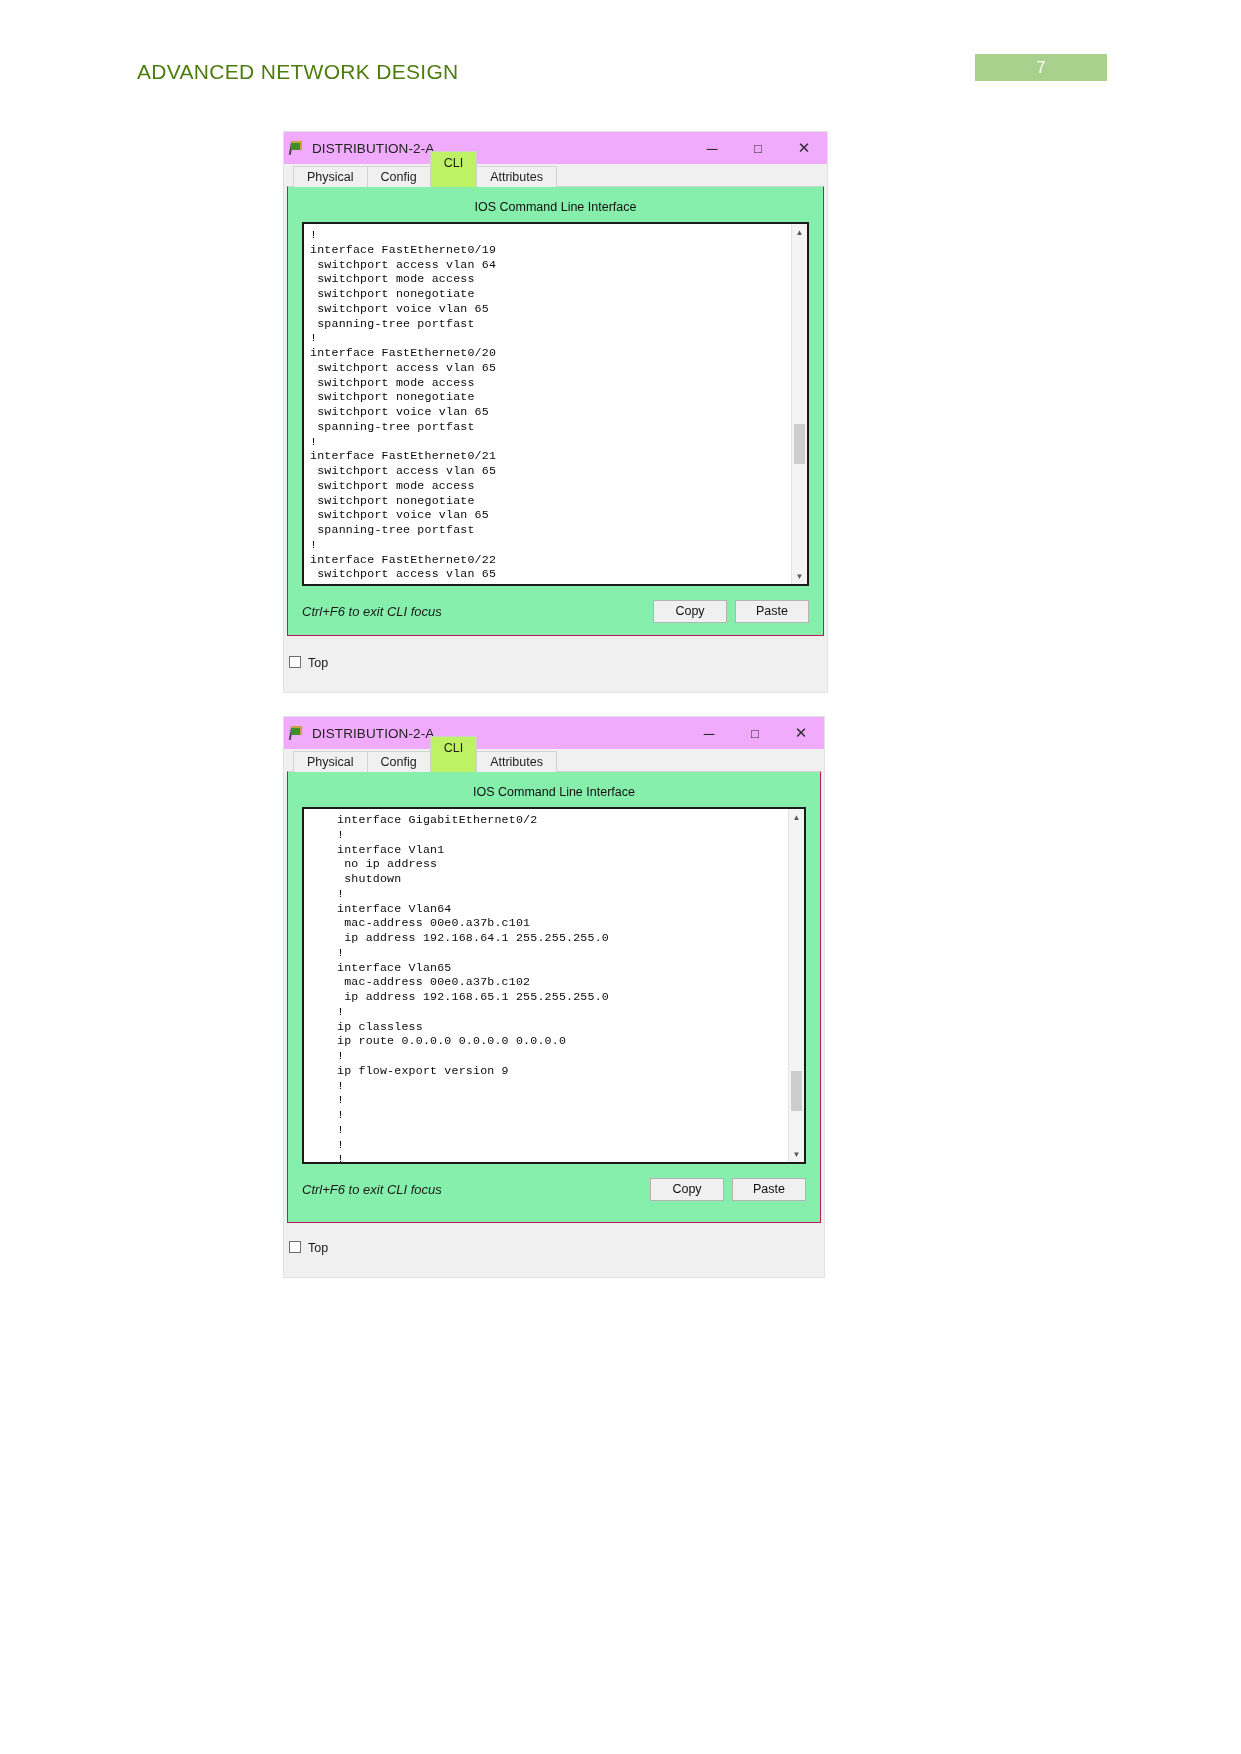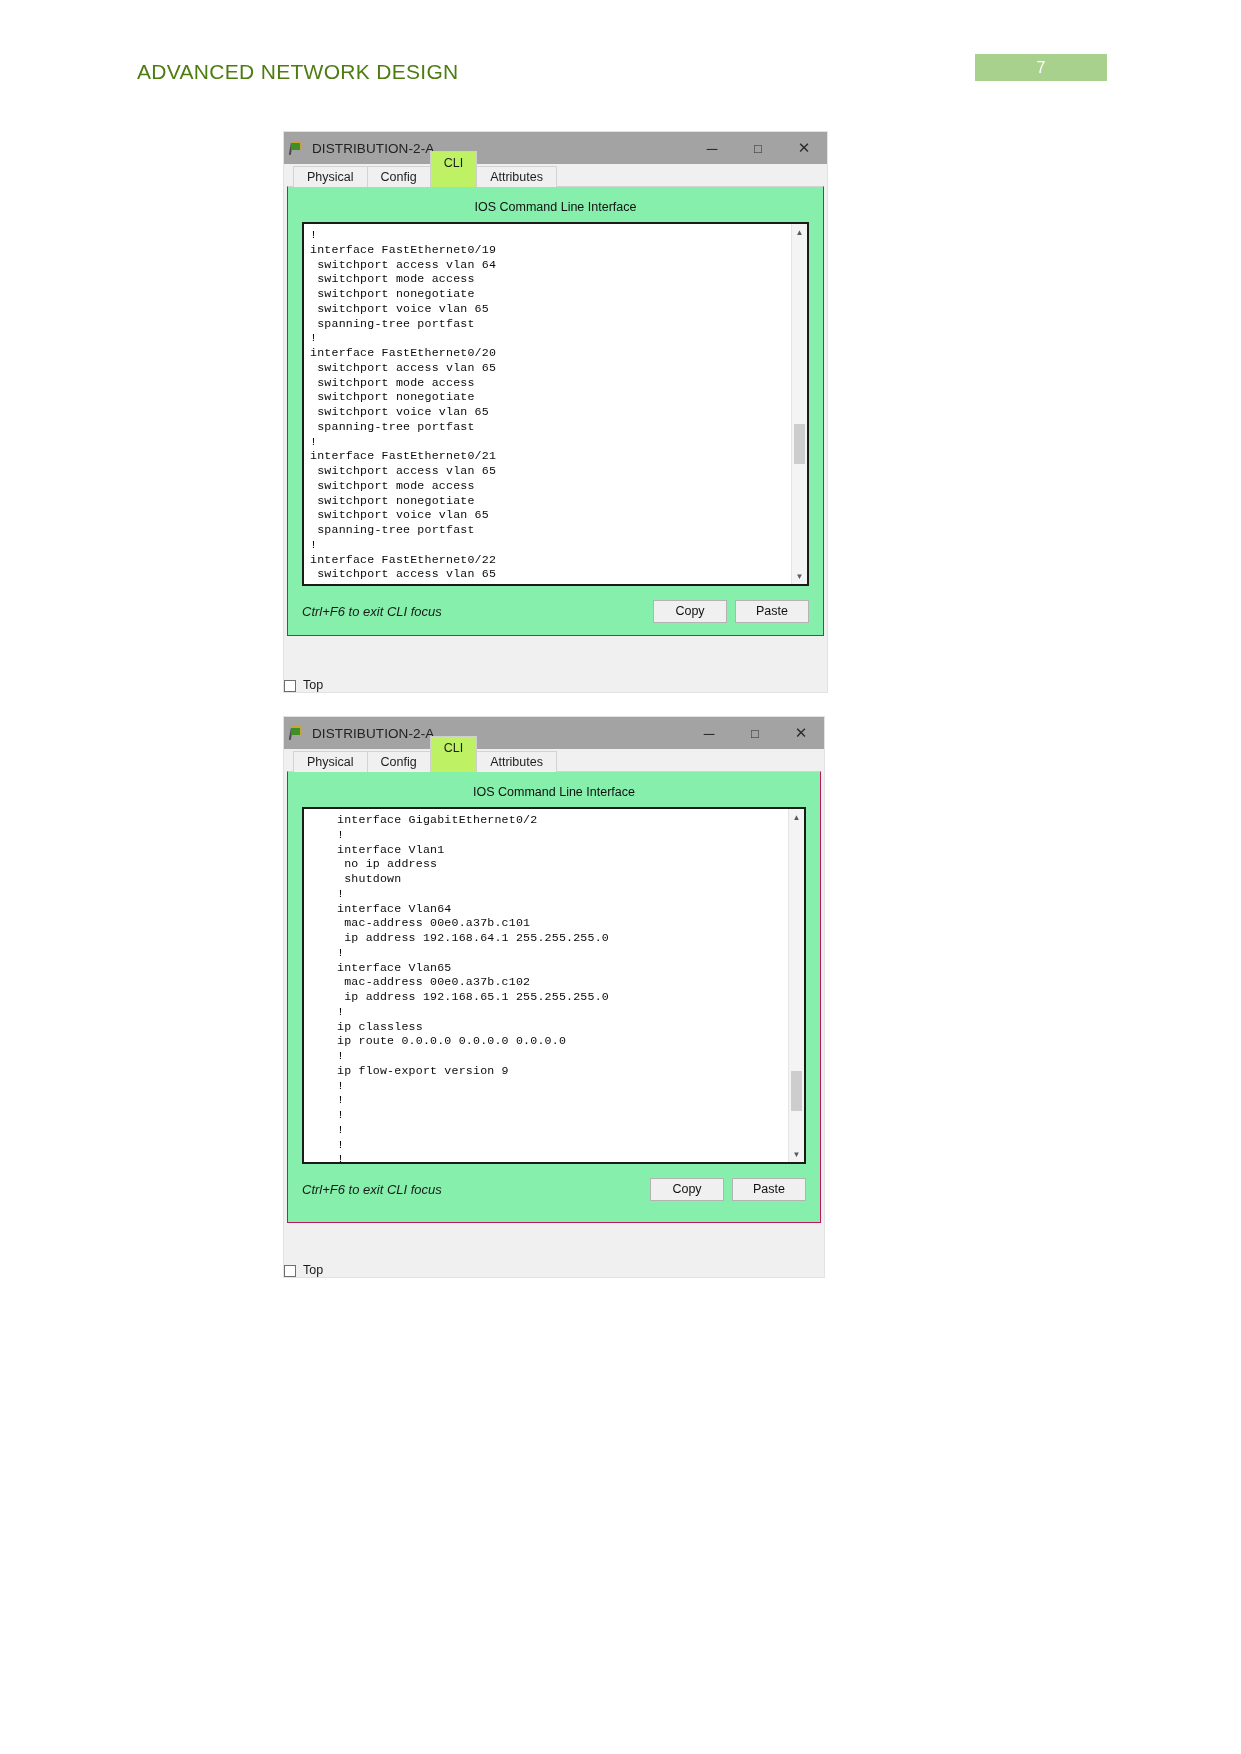--- a/index.html
+++ b/index.html
@@ -45,21 +45,21 @@
     position: absolute;
     background: #f0f0f0;
     border: 1px solid #e2e2e2;
     box-sizing: border-box;
   }
   .shot-1 { left: 283px; top: 131px; width: 545px; height: 562px; }
   .shot-2 { left: 283px; top: 716px; width: 542px; height: 562px; }
 
   .titlebar {
     height: 32px;
-    background: #a3a3a3;
+    background: #f0abfc;
     display: flex;
     align-items: center;
     position: relative;
     padding-left: 0;
   }
   .title-icon {
     width: 16px;
     height: 16px;
     margin-left: 5px;
     margin-right: 7px;
@@ -262,21 +262,22 @@
   }
 
   
   .bottom-bar {
     position: absolute;
     left: 0;
     bottom: 0;
     width: 100%;
     height: 36px;
     display: flex;
-    align-items: flex-end;
+    align-items: flex-start;
+    padding-left: 5px;
     box-sizing: border-box;
   }
   .chk {
     width: 12px;
     height: 12px;
     border: 1px solid #6e6e6e;
     background: #ffffff;
     margin-right: 7px;
     box-sizing: border-box;
     flex: 0 0 auto;

